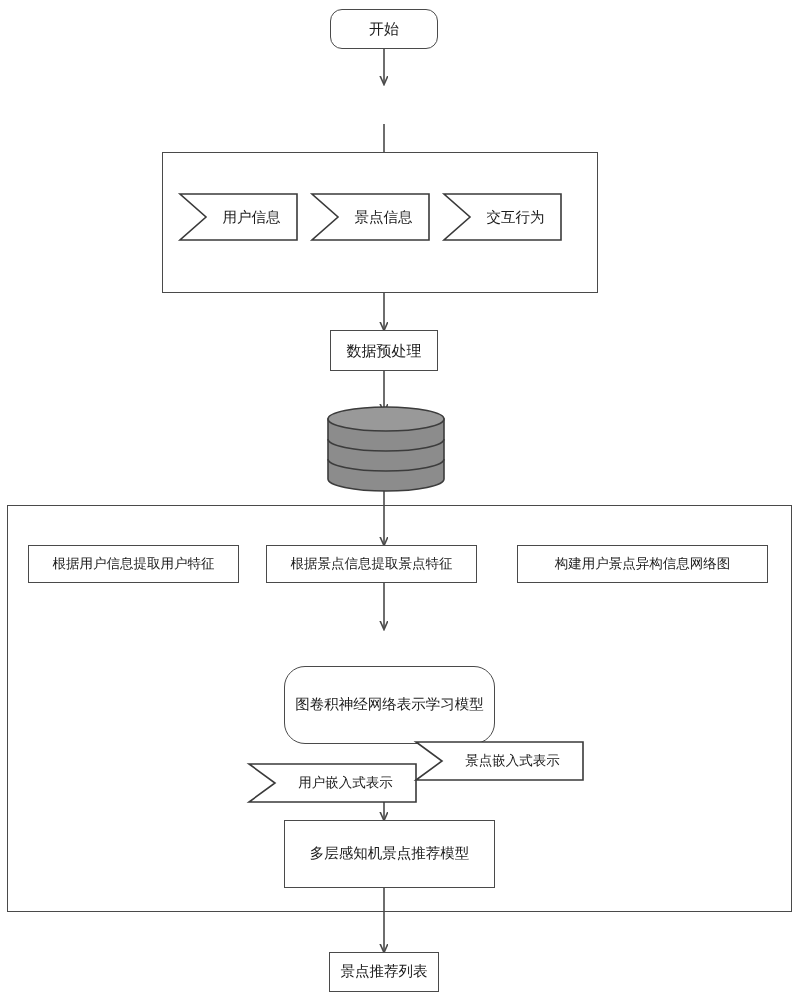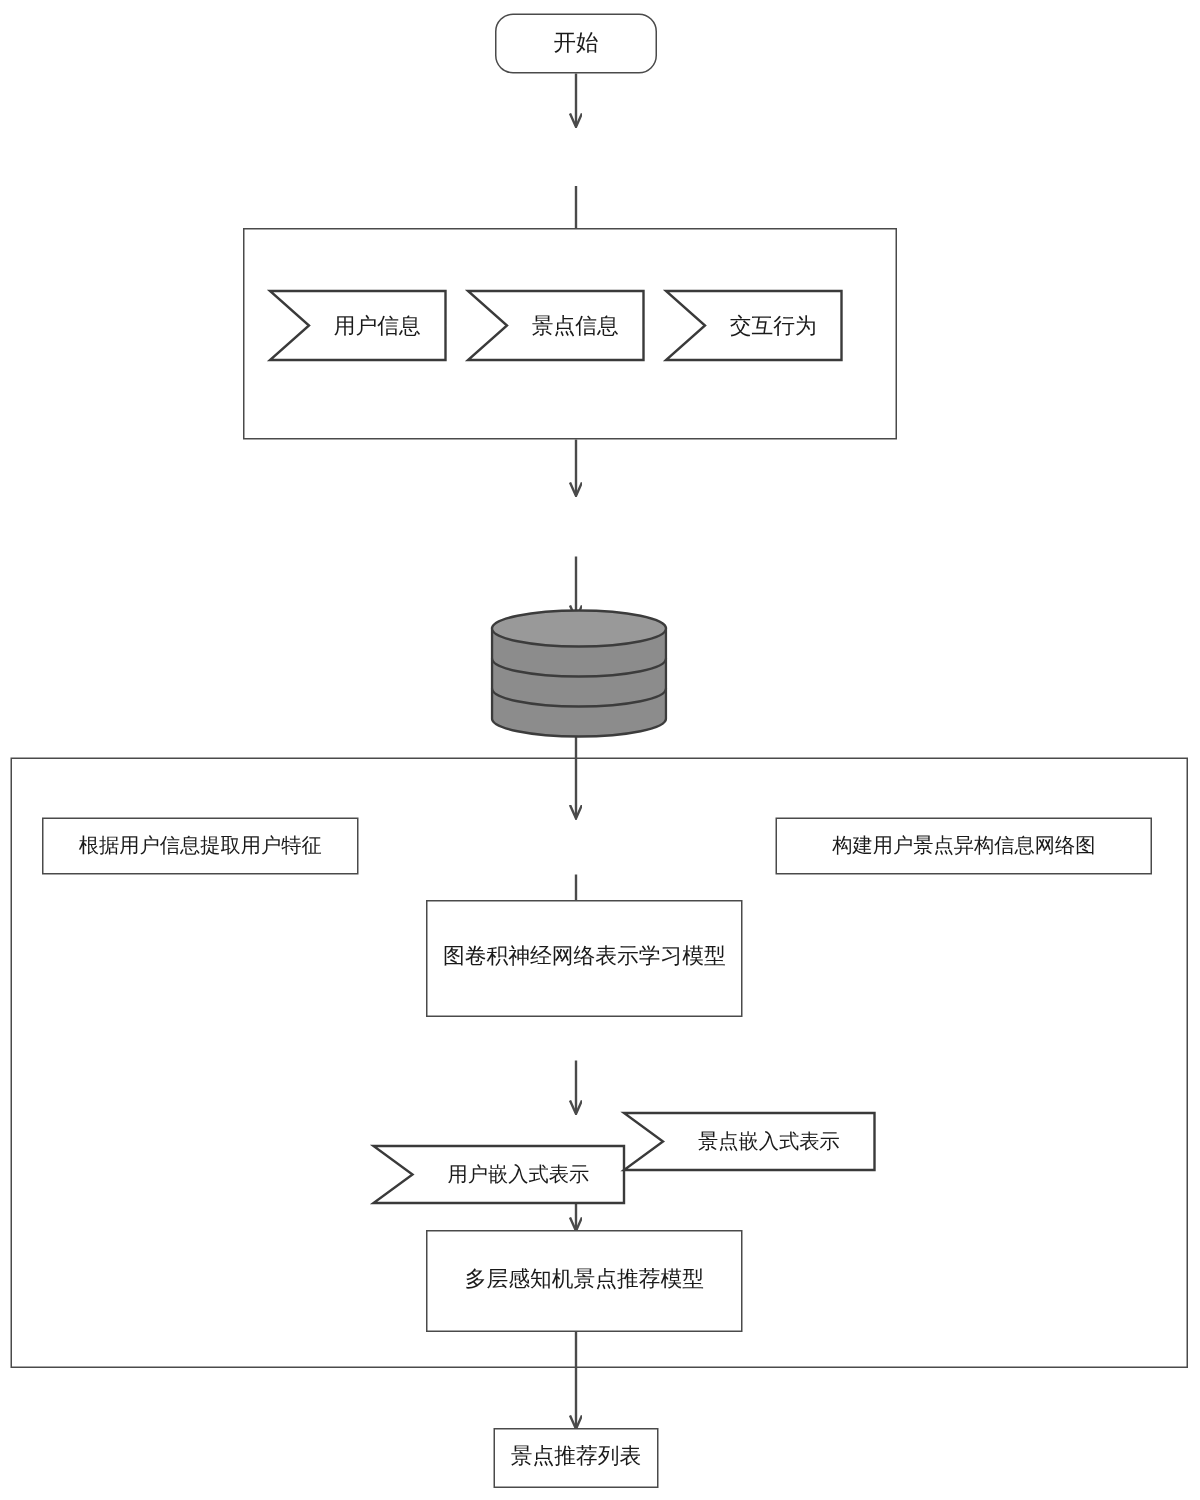--- a/index.html
+++ b/index.html
@@ -123,42 +123,48 @@
     <div class="chev-label t14">景点信息</div>
   </div>
 
   <div class="chev-wrap" style="left:444px; top:194px; width:117px; height:46px;">
     <svg width="117" height="46" viewBox="0 0 117 46">
       <path d="M0,0 L117,0 L117,46 L0,46 L26,23 Z" fill="#ffffff" stroke="#3a3a3a" stroke-width="1.6" stroke-linejoin="miter"></path>
     </svg>
     <div class="chev-label t14">交互行为</div>
   </div>
 
+  <div class="node rect t15" style="left:330px; top:330px; width:108px; height:41px;">
+    <span>数据预处理</span>
+  </div>
 
   <div class="db-wrap" style="left:327px; top:406px; width:118px; height:90px;">
     <svg width="118" height="90" viewBox="0 0 118 90">
       <path d="M1,13 L1,73 A58,12 0 0 0 117,73 L117,13 Z" fill="#8c8c8c" stroke="#3c3c3c" stroke-width="1.6"></path>
       <ellipse cx="59" cy="13" rx="58" ry="12" fill="#999999" stroke="#3c3c3c" stroke-width="1.6"></ellipse>
       <path d="M1,33 A58,12 0 0 0 117,33" fill="none" stroke="#3c3c3c" stroke-width="1.6"></path>
       <path d="M1,53 A58,12 0 0 0 117,53" fill="none" stroke="#3c3c3c" stroke-width="1.6"></path>
     </svg>
   </div>
 
   <div class="container-box" style="left:7px; top:505px; width:785px; height:407px;"></div>
 
   <div class="node rect t135" style="left:28px; top:545px; width:211px; height:38px;">
     <span>根据用户信息提取用户特征</span>
   </div>
 
+  <div class="node rect t135" style="left:266px; top:545px; width:211px; height:38px;">
+    <span>根据景点信息提取景点特征</span>
+  </div>
 
   <div class="node rect t135" style="left:517px; top:545px; width:251px; height:38px;">
     <span>构建用户景点异构信息网络图</span>
   </div>
 
-  <div class="node rect t14" style="left:284px; top:600px; width:211px; height:78px;">
+  <div class="node rect t14" style="left:284px; top:666px; width:211px; height:78px;border-radius:21px;">
     <span>图卷积神经网络表示学习模型</span>
   </div>
 
   <div class="chev-wrap" style="left:249px; top:742px; width:167px; height:38px;margin-top:22px;">
     <svg width="167" height="38" viewBox="0 0 167 38">
       <path d="M0,0 L167,0 L167,38 L0,38 L26,19 Z" fill="#ffffff" stroke="#3a3a3a" stroke-width="1.6" stroke-linejoin="miter"></path>
     </svg>
     <div class="chev-label t135">用户嵌入式表示</div>
   </div>
 

